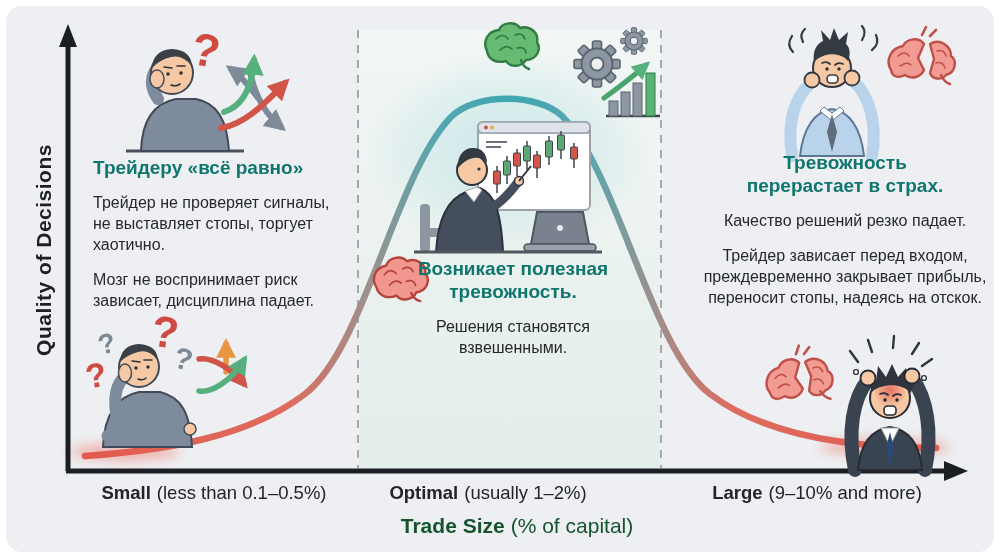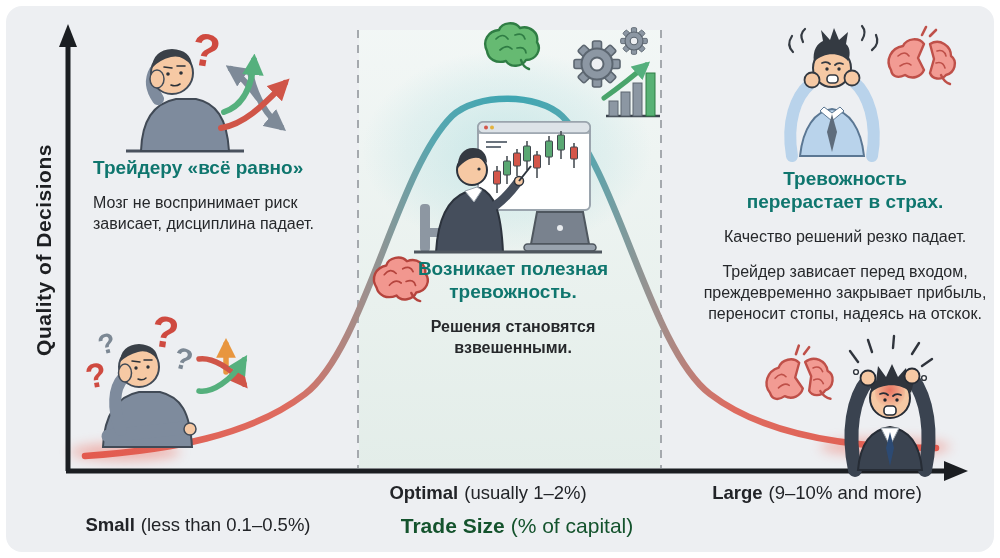--- a/index.html
+++ b/index.html
@@ -17,30 +17,30 @@
     transform:translate(-50%,-50%) rotate(-90deg);
     font-size:21px; font-weight:bold; color:#1d1f22; white-space:nowrap; letter-spacing:.5px;
   }
   .col { position:absolute; color:#26282b; }
   .col h3 { margin:0 0 12px 0; font-size:19px; line-height:1.2; color:#0f766e; font-weight:bold; }
   .col p { margin:0 0 14px 0; font-size:16px; line-height:1.32; }
   .col-left  { left:93px;  top:157px; width:258px; text-align:left; }
   .col-mid   { left:372px; top:258px; width:282px; text-align:center; }
   .col-mid h3 { max-width:225px; margin-left:auto; margin-right:auto; }
   .col-mid p { max-width:264px; margin-left:auto; margin-right:auto; margin-bottom:13px; }
-  .col-mid p.narrow { max-width:200px;font-weight:bold; }
-  .col-right { left:702px; top:168px; width:286px; text-align:center; }
+  .col-mid p.narrow { max-width:200px; }
+  .col-right { left:702px; top:152px; width:286px; text-align:center; }
   .col-right h3 { max-width:215px; margin-left:auto; margin-right:auto; }
   .tick {
     position:absolute; top:482px; transform:translateX(-50%);
     font-size:18.5px; color:#222428; white-space:nowrap;
   }
   .tick b { font-weight:bold; }
   .tick .rest { margin-left:6px; }
-  .tick-1 { left:198px;margin-top:32px; } .tick-2 { left:488px; } .tick-3 { left:817px; }
+  .tick-1 { left:214px; } .tick-2 { left:488px; } .tick-3 { left:817px; }
   .xlabel {
     position:absolute; top:514px; left:517px; transform:translateX(-50%);
     font-size:21px; color:#14532d; white-space:nowrap;
   }
   .xlabel b { font-weight:bold; }
   .xlabel .rest { margin-left:6px; font-weight:normal; }
 </style>
 </head>
 <body>
 
@@ -293,20 +293,21 @@
       </g>
       <circle cx="856" cy="372" r="2.4" fill="#ffffff" stroke="#2f343c" stroke-width="1.4"></circle>
       <circle cx="924" cy="378" r="2.4" fill="#ffffff" stroke="#2f343c" stroke-width="1.4"></circle>
     </g>
   </svg>
 
   <div class="ylabel">Quality of Decisions</div>
 
   <section class="col col-left">
     <h3>Трейдеру «всё равно»</h3>
+    <p>Трейдер не проверяет сигналы, не выставляет стопы, торгует хаотично.</p>
     <p>Мозг не воспринимает риск зависает, дисциплина падает.</p>
   </section>
 
   <section class="col col-mid">
     <h3>Возникает полезная тревожность.</h3>
     <p class="narrow">Решения становятся взвешенными.</p>
   </section>
 
   <section class="col col-right">
     <h3>Тревожность перерастает в страх.</h3>

